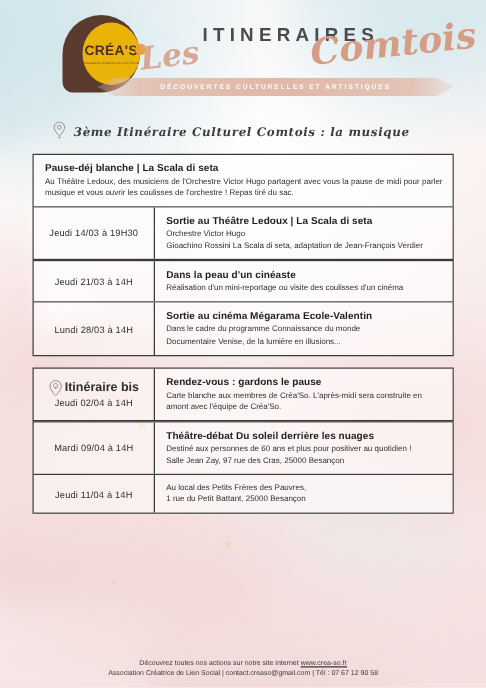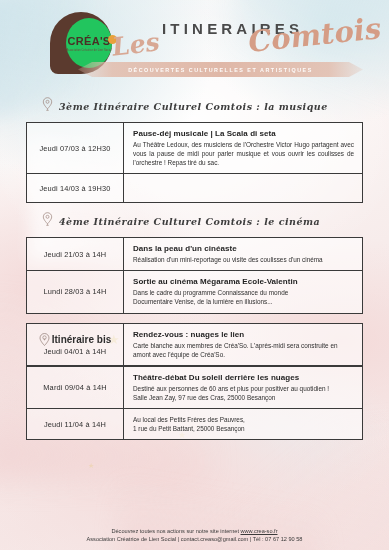--- a/index.html
+++ b/index.html
@@ -46,21 +46,21 @@
   
   .header{position:relative;height:88px;}
   .logo{
     position:absolute;left:50px;top:12px;width:62px;height:62px;
     border-radius:50% 50% 50% 8px;
     background:#5b3a2e;
     display:flex;align-items:center;justify-content:center;
   }
   .logo-inner{
     width:50px;height:50px;border-radius:50%;
-    background:#22c55e;
+    background:#eab308;
     display:flex;flex-direction:column;align-items:center;justify-content:center;margin-left:16px;
   }
   .logo-word{
     font-family:"Liberation Sans",sans-serif;
     font-weight:bold;font-size:11px;color:#4a2f25;letter-spacing:.3px;
     position:relative;
   }
   .logo-dot{
     position:absolute;right:-7px;top:0px;width:9px;height:9px;border-radius:50%;
     background:#e8a13c;
@@ -174,41 +174,35 @@
       <div class="sec-head">
         <span class="pin"><svg width="11" height="14" viewBox="0 0 22 28" fill="none">
             <path d="M11 1.4C6.3 1.4 2.6 5.1 2.6 9.8c0 5.6 8.4 13.8 8.4 13.8s8.4-8.2 8.4-13.8c0-4.7-3.7-8.4-8.4-8.4z" stroke="#9a8178" stroke-width="1.4" fill="none"></path>
             <circle cx="11" cy="9.6" r="3" stroke="#9a8178" stroke-width="1.3" fill="none"></circle>
             <path d="M11 23.6v3M8.4 26.6h5.2" stroke="#9a8178" stroke-width="1.2"></path>
           </svg></span>
         <span class="sec-title">3ème Itinéraire Culturel Comtois : la musique</span>
       </div>
       <div class="table">
         <div class="row">
-          <div class="cell-date">
-            <div class="d">Jeudi 07/03 à 12H30</div>
-          </div>
-          <div class="cell-desc">
-            <div class="ev-title">Pause-déj musicale | La Scala di seta</div>
+          <div class="cell-desc">
+            <div class="ev-title">Pause-déj blanche | La Scala di seta</div>
             <div class="ev-line just">Au Théâtre Ledoux, des musiciens de l'Orchestre Victor Hugo partagent avec vous la pause de midi pour parler musique et vous ouvrir les coulisses de l'orchestre ! Repas tiré du sac.</div>
           </div>
         </div>
         <div class="row">
           <div class="cell-date">
             <div class="d">Jeudi 14/03 à 19H30</div>
           </div>
-        </div>
-      </div>
-      <div class="sec-head">
-        <span class="pin"><svg width="11" height="14" viewBox="0 0 22 28" fill="none">
-            <path d="M11 1.4C6.3 1.4 2.6 5.1 2.6 9.8c0 5.6 8.4 13.8 8.4 13.8s8.4-8.2 8.4-13.8c0-4.7-3.7-8.4-8.4-8.4z" stroke="#9a8178" stroke-width="1.4" fill="none"></path>
-            <circle cx="11" cy="9.6" r="3" stroke="#9a8178" stroke-width="1.3" fill="none"></circle>
-            <path d="M11 23.6v3M8.4 26.6h5.2" stroke="#9a8178" stroke-width="1.2"></path>
-          </svg></span>
-        <span class="sec-title">4ème Itinéraire Culturel Comtois : le cinéma</span>
+          <div class="cell-desc">
+            <div class="ev-title">Sortie au Théâtre Ledoux | La Scala di seta</div>
+            <div class="ev-line">Orchestre Victor Hugo</div>
+            <div class="ev-line">Gioachino Rossini La Scala di seta, adaptation de Jean-François Verdier</div>
+          </div>
+        </div>
       </div>
       <div class="table">
         <div class="row">
           <div class="cell-date">
             <div class="d">Jeudi 21/03 à 14H</div>
           </div>
           <div class="cell-desc">
             <div class="ev-title">Dans la peau d'un cinéaste</div>
             <div class="ev-line">Réalisation d'un mini-reportage ou visite des coulisses d'un cinéma</div>
           </div>
@@ -229,24 +223,24 @@
         <div class="row">
           <div class="cell-date">
             <div class="bis-label">
               <svg width="11" height="13" viewBox="0 0 22 26" fill="none">
                 <path d="M11 1C6 1 2 5 2 10c0 6 9 15 9 15s9-9 9-15c0-5-4-9-9-9z" stroke="#8f7a72" stroke-width="1.4" fill="none"></path>
                 <circle cx="11" cy="9" r="3.4" stroke="#8f7a72" stroke-width="1.2" fill="none"></circle>
                 <path d="M9.4 12.4h3.2M10 13.8h2" stroke="#8f7a72" stroke-width="1.1"></path>
               </svg>
               <span>Itinéraire bis</span>
             </div>
-            <div class="d">Jeudi 04/01 à 14H</div>
-          </div>
-          <div class="cell-desc">
-            <div class="ev-title">Rendez-vous : nuages le lien</div>
+            <div class="d">Jeudi 02/04 à 14H</div>
+          </div>
+          <div class="cell-desc">
+            <div class="ev-title">Rendez-vous : gardons le pause</div>
             <div class="ev-line">Carte blanche aux membres de Créa'So. L'après-midi sera construite en amont avec l'équipe de Créa'So.</div>
           </div>
         </div>
       </div>
       <div class="table">
         <div class="row">
           <div class="cell-date">
             <div class="d">Mardi 09/04 à 14H</div>
           </div>
           <div class="cell-desc">

